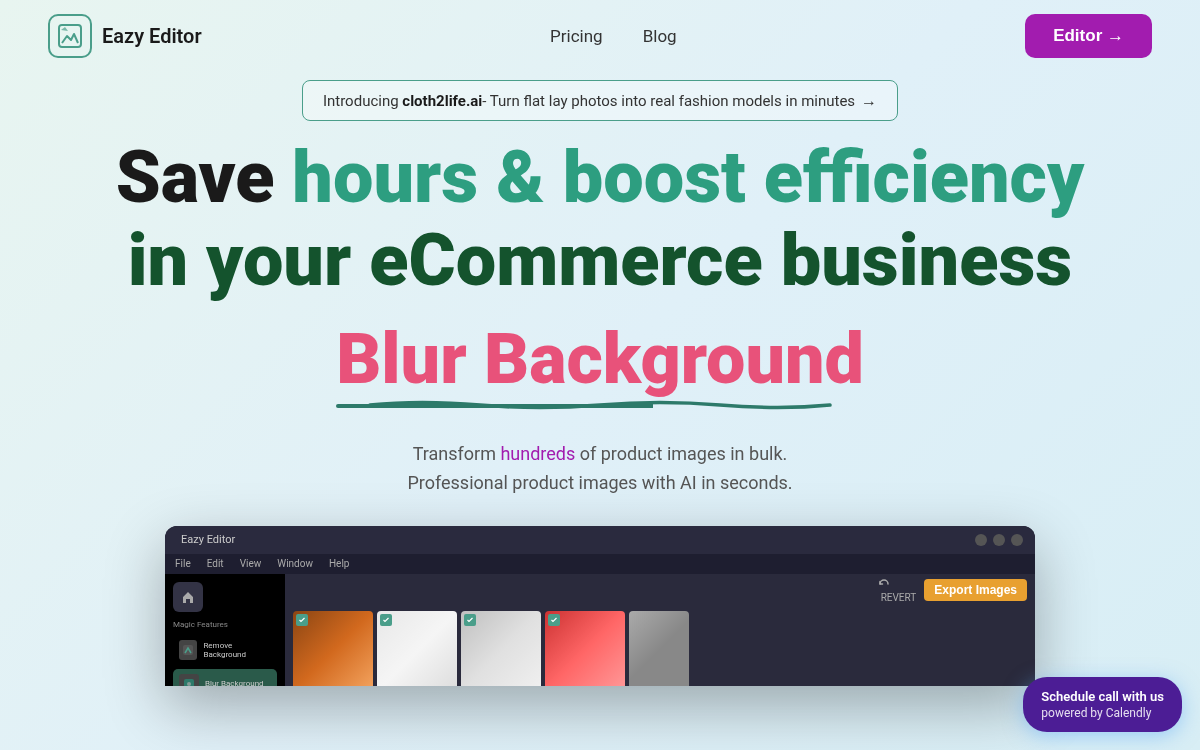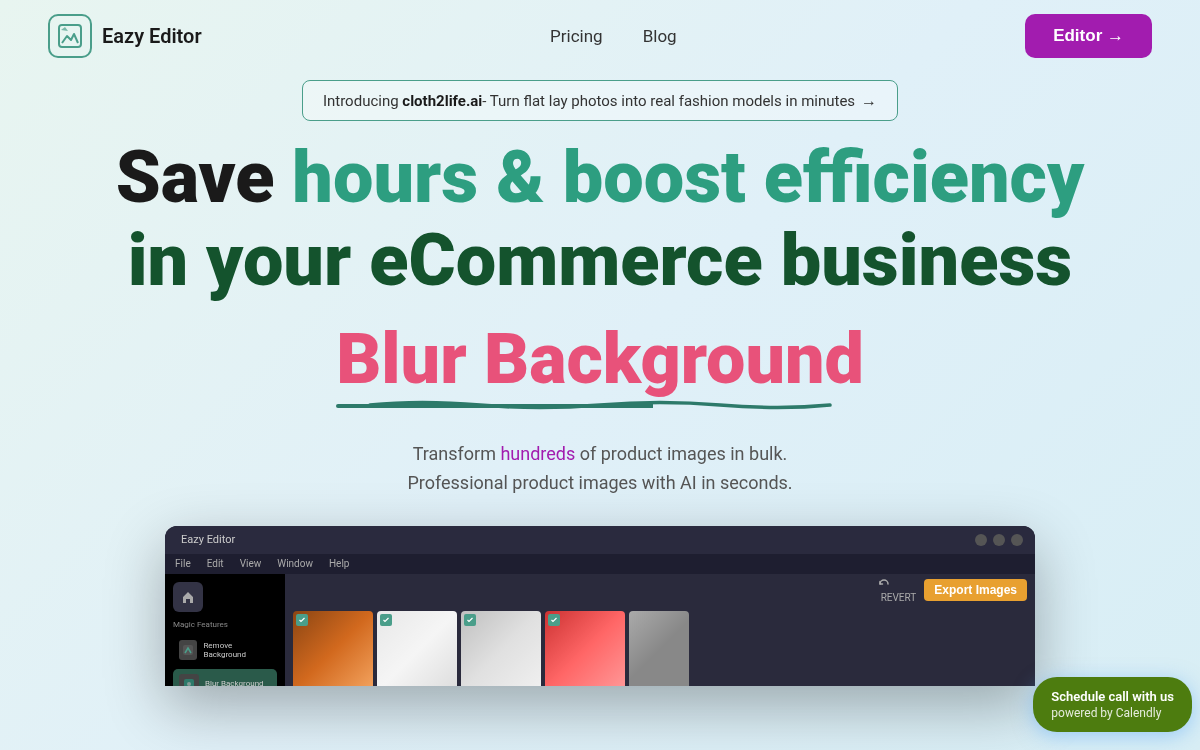--- a/index.html
+++ b/index.html
@@ -368,22 +368,22 @@
       border-radius: 2px;
       display: flex;
       align-items: center;
       justify-content: center;
     }
 
     
     .schedule-widget {
       position: fixed;
       bottom: 18px;
-      right: 8px;
-      background: #4d7c0f;
+      right: 18px;
+      background: #4c1d95;
       border-radius: 24px;
       padding: 12px 18px;
       color: white;
       font-size: 13px;
       font-weight: 600;
       cursor: pointer;
       box-shadow: 0 4px 20px rgba(91,168,245,0.5);
     }
 
     .schedule-powered {

